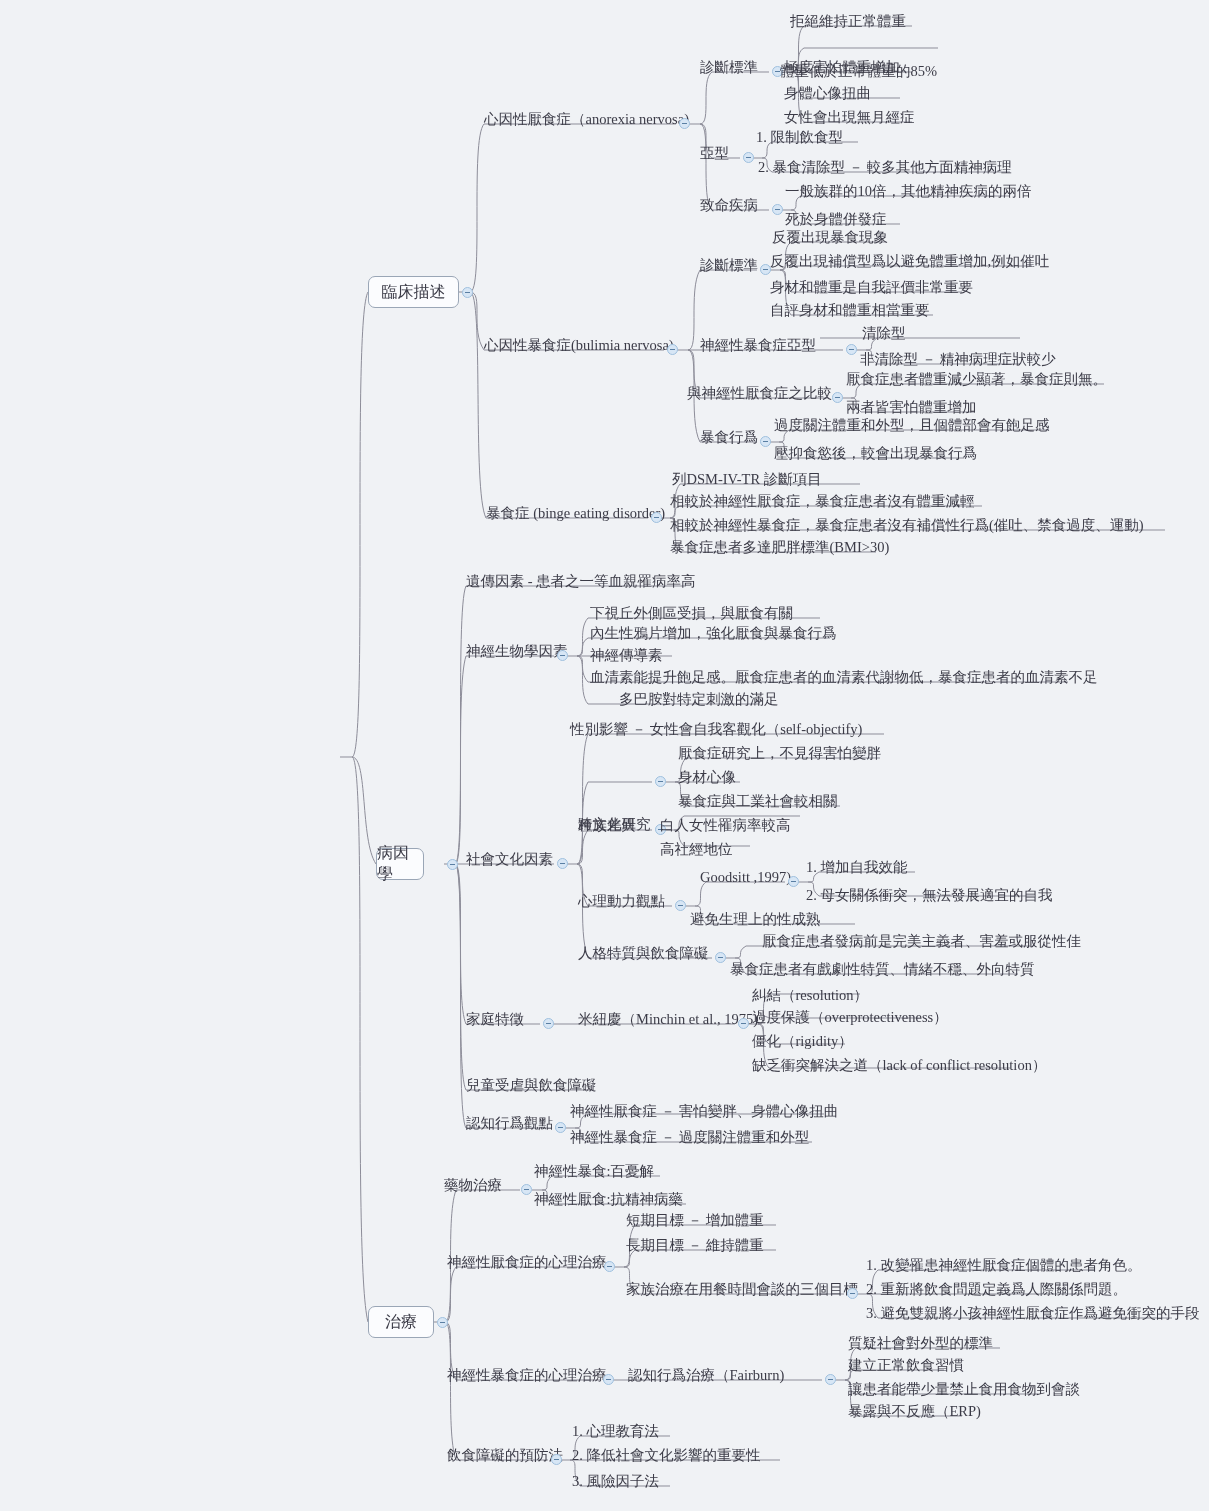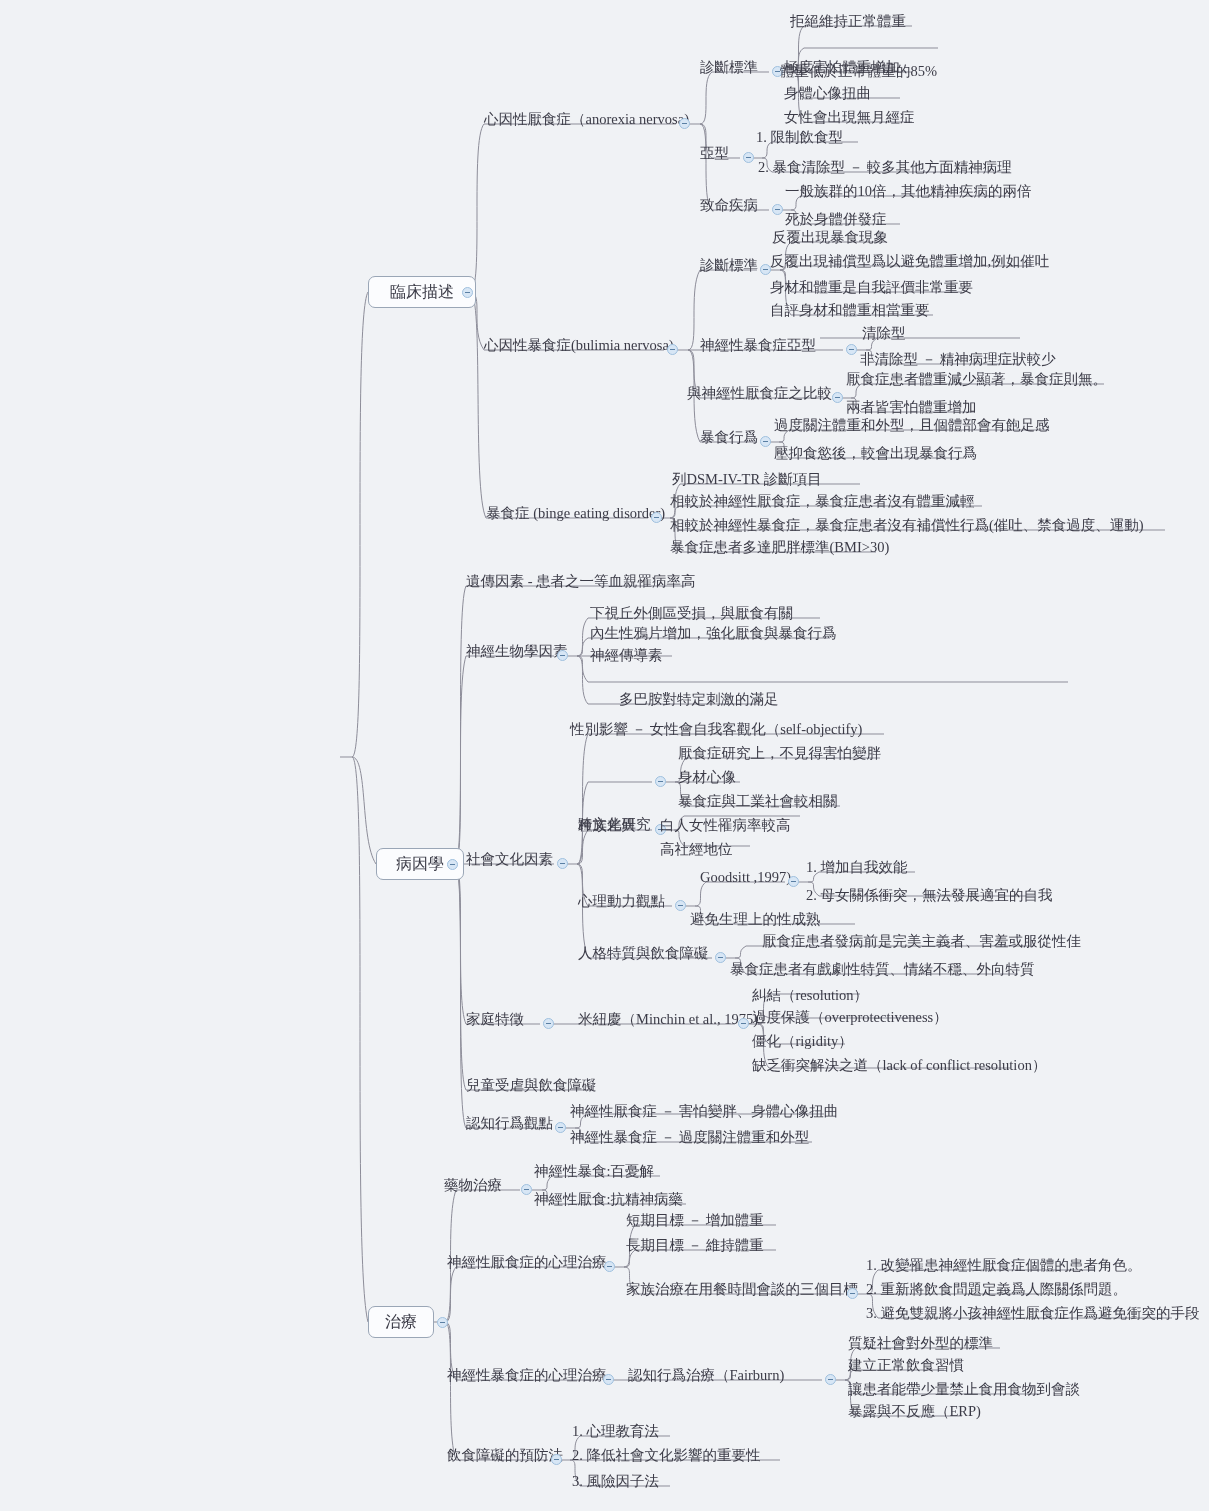--- a/index.html
+++ b/index.html
@@ -324,24 +324,24 @@
       <path d="M570,1460 C580,1460 570,1444 580,1436"></path>
       <path d="M570,1460 L580,1460"></path>
       <path d="M570,1460 C580,1460 570,1474 580,1486"></path>
       <path d="M580,1436 L670,1436"></path>
       <path d="M580,1460 L780,1460"></path>
       <path d="M580,1486 L670,1486"></path>
     </g>
   </svg>
 
 
-  <div class="lvl1" style="left:368px; top:276px; width:108px; height:32px;">臨床描述</div>
+  <div class="lvl1" style="left:368px; top:276px; width:91px; height:32px;">臨床描述</div>
   <div class="toggle" style="left:462px; top:287px;"></div>
 
-  <div class="lvl1" style="left:376px; top:848px; width:88px; height:32px;">病因學</div>
+  <div class="lvl1" style="left:376px; top:848px; width:48px; height:32px;">病因學</div>
   <div class="toggle" style="left:447px; top:859px;"></div>
 
   <div class="lvl1" style="left:368px; top:1306px; width:66px; height:32px;">治療</div>
   <div class="toggle" style="left:437px; top:1317px;"></div>
 
   <div class="tn" style="left:484px; top:112px;">心因性厭食症（anorexia nervosa)</div>
   <div class="toggle" style="left:679px; top:118px;"></div>
 
   <div class="tn" style="left:700px; top:60px;">診斷標準</div>
   <div class="toggle" style="left:772px; top:66px;"></div>
@@ -393,20 +393,21 @@
   <div class="tn" style="left:670px; top:518px;">相較於神經性暴食症，暴食症患者沒有補償性行爲(催吐、禁食過度、運動)</div>
   <div class="tn" style="left:670px; top:540px;">暴食症患者多達肥胖標準(BMI&gt;30)</div>
 
   <div class="tn" style="left:466px; top:574px;">遺傳因素 - 患者之一等血親罹病率高</div>
 
   <div class="tn" style="left:466px; top:644px;">神經生物學因素</div>
   <div class="toggle" style="left:557px; top:650px;"></div>
   <div class="tn" style="left:590px; top:606px;">下視丘外側區受損，與厭食有關</div>
   <div class="tn" style="left:590px; top:626px;">內生性鴉片增加，強化厭食與暴食行爲</div>
   <div class="tn" style="left:590px; top:648px;">神經傳導素</div>
+  <div class="tn" style="left:590px; top:670px;">血清素能提升飽足感。厭食症患者的血清素代謝物低，暴食症患者的血清素不足</div>
   <div class="tn" style="left:584px; top:692px;margin-left:35px;">多巴胺對特定刺激的滿足</div>
 
   <div class="tn" style="left:466px; top:852px;">社會文化因素</div>
   <div class="toggle" style="left:557px; top:858px;"></div>
 
   <div class="tn" style="left:570px; top:722px;">性別影響 － 女性會自我客觀化（self-objectify)</div>
 
   <div class="tn" style="left:578px; top:770px;margin-top:47px;">跨文化研究</div>
   <div class="toggle" style="left:655px; top:776px;"></div>
   <div class="tn" style="left:678px; top:746px;">厭食症研究上，不見得害怕變胖</div>

